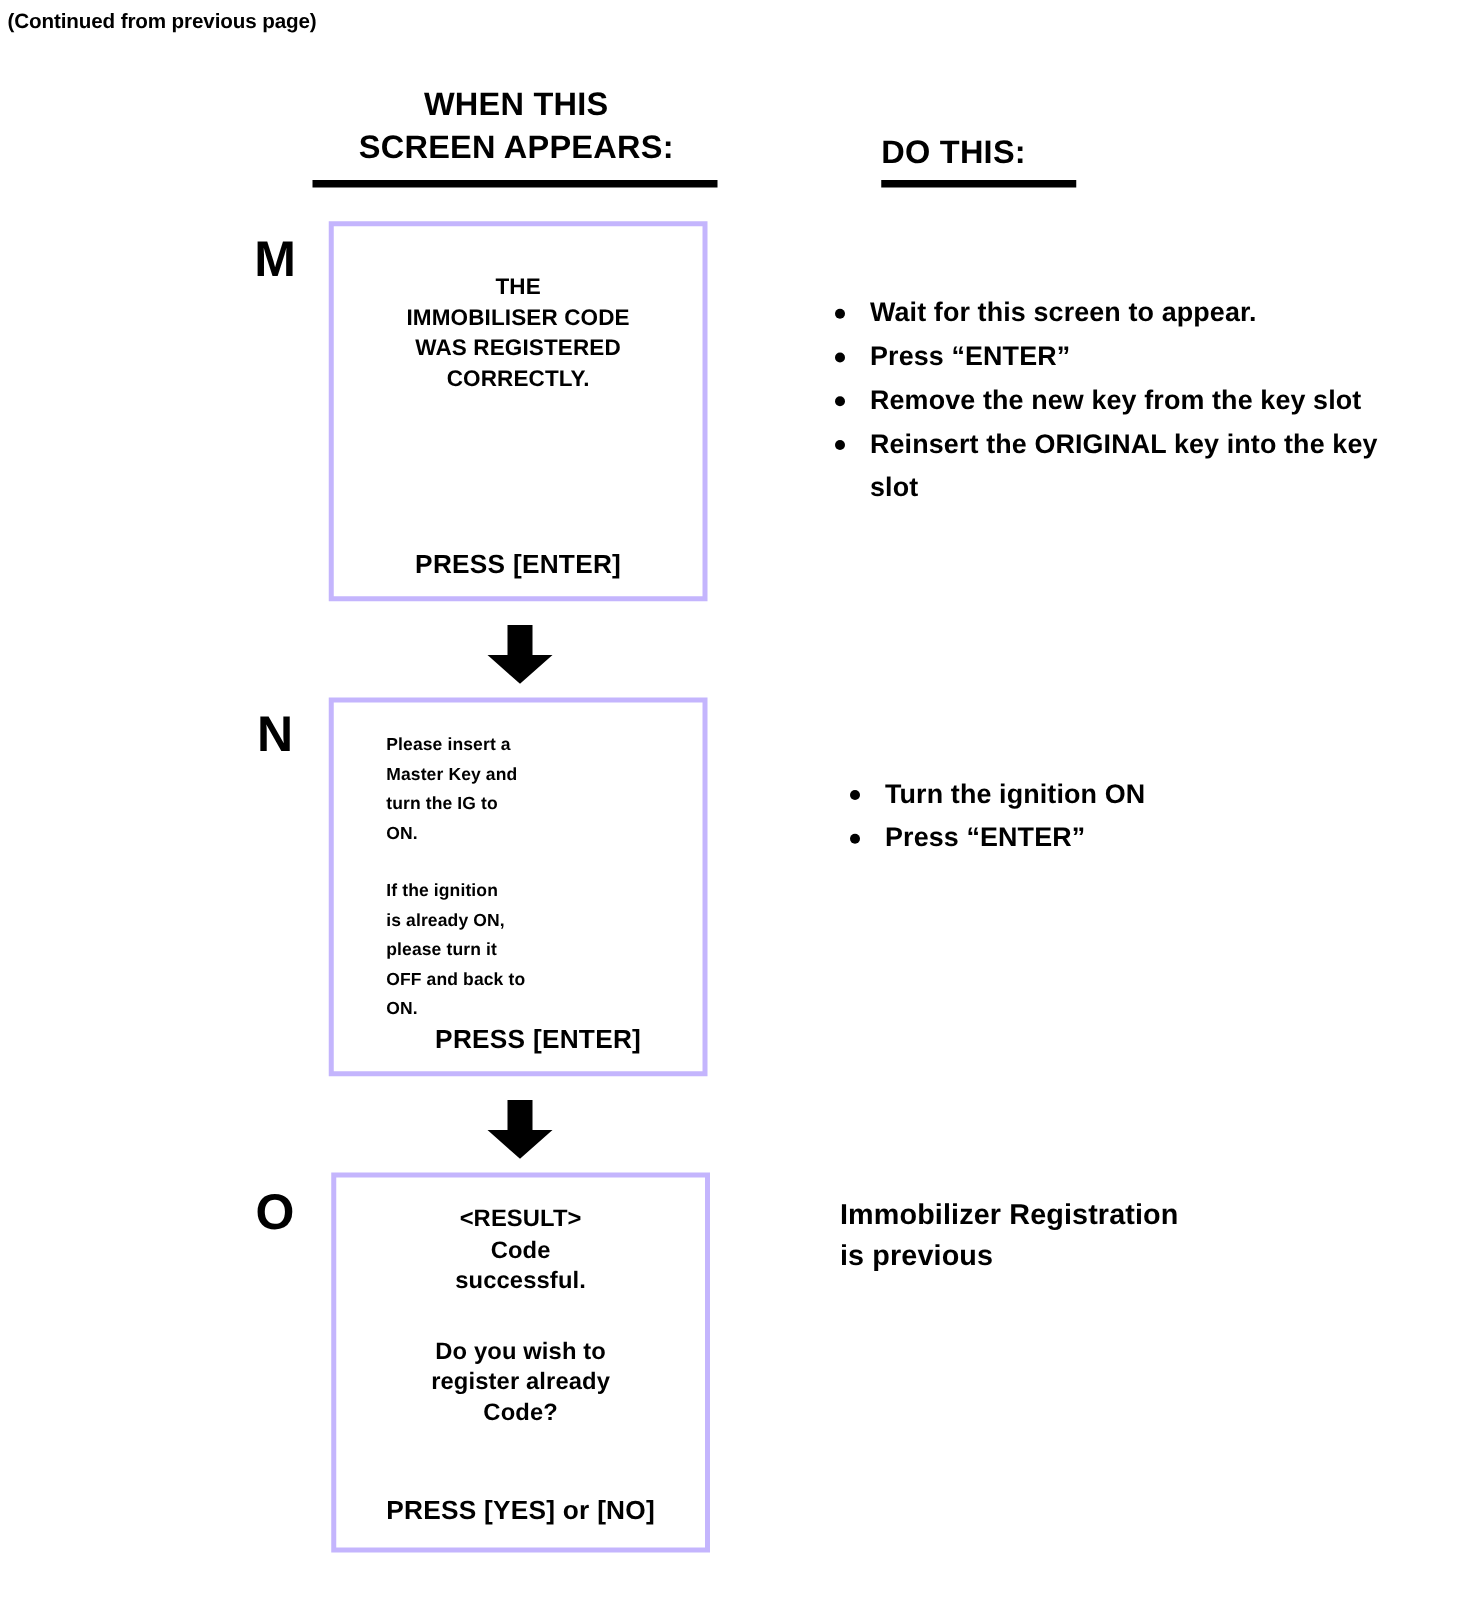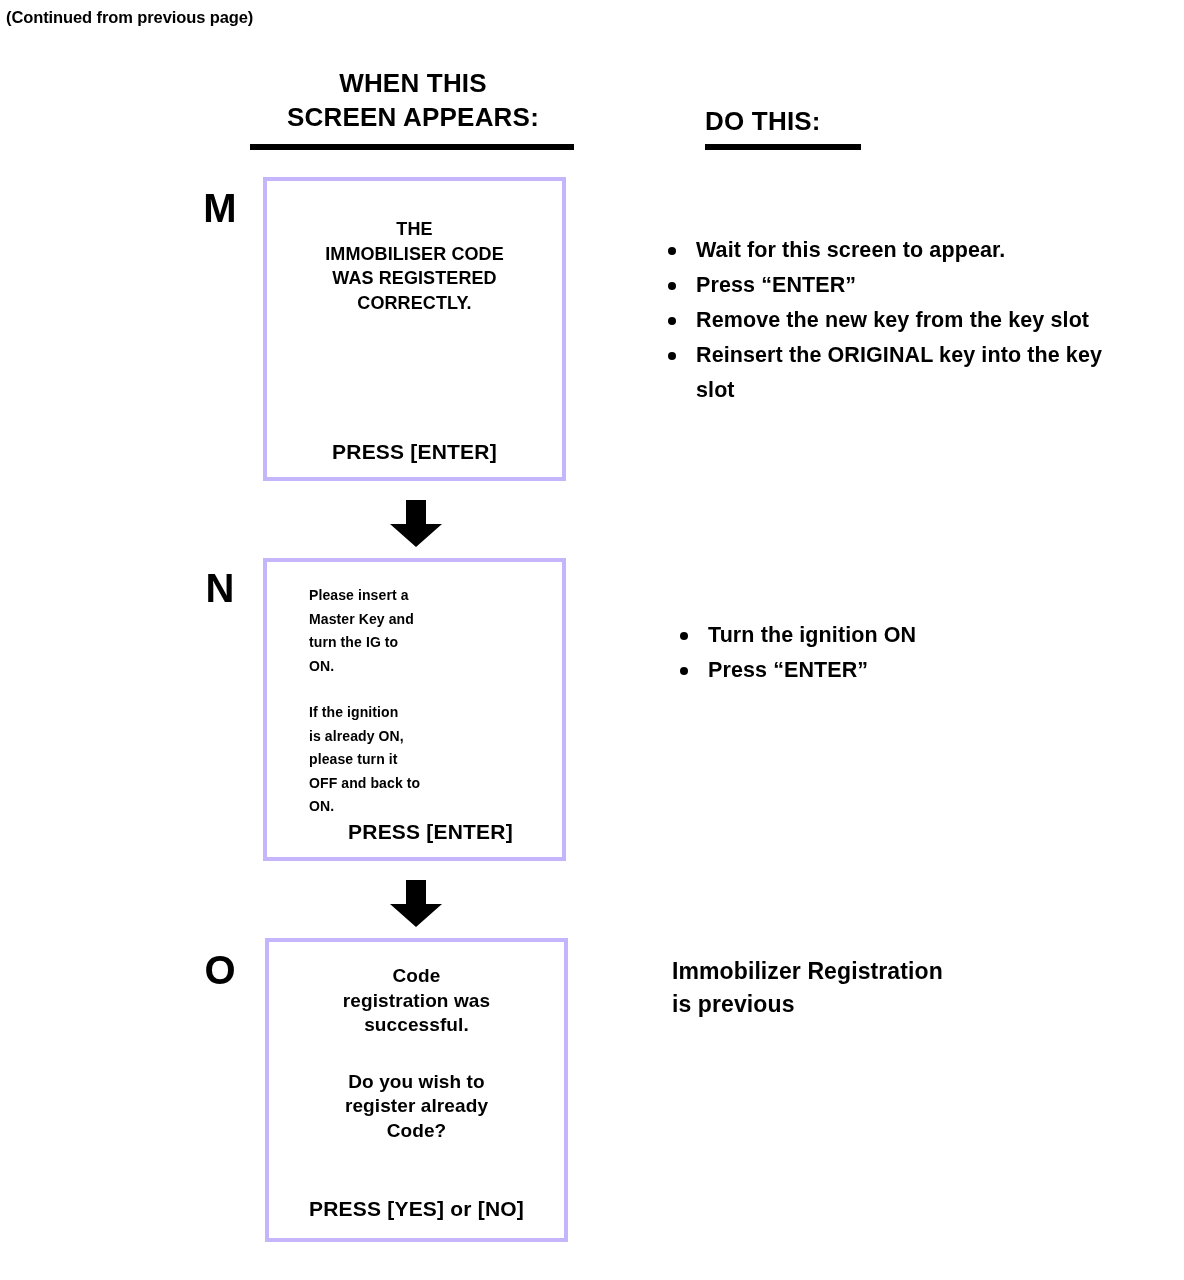--- a/index.html
+++ b/index.html
@@ -276,22 +276,22 @@
   <svg class="down-arrow" width="56" height="48" viewBox="0 0 56 48">
     <polygon points="18,0 38,0 38,24 54,24 28,47 2,24 18,24" fill="#000000"></polygon>
   </svg>
 </div>
 
 <div class="abs step-letter" style="left:195px; top:950px;">O</div>
 
 <div class="abs screen-box" id="screen-box-o" style="left:265px; top:938px; width:303px; height:304px;">
   <div class="screen-inner">
     <div class="screen-body">
+      <span class="screen-line">&lt;RESULT&gt;</span>
       <span class="screen-line">Code</span>
-      <span class="screen-line">registration was</span>
       <span class="screen-line">successful.</span>
       <span class="screen-blank"></span>
       <span class="screen-line">Do you wish to</span>
       <span class="screen-line">register already</span>
       <span class="screen-line">Code?</span>
     </div>
     <div class="screen-footer">PRESS [YES] or [NO]</div>
   </div>
 </div>
 

